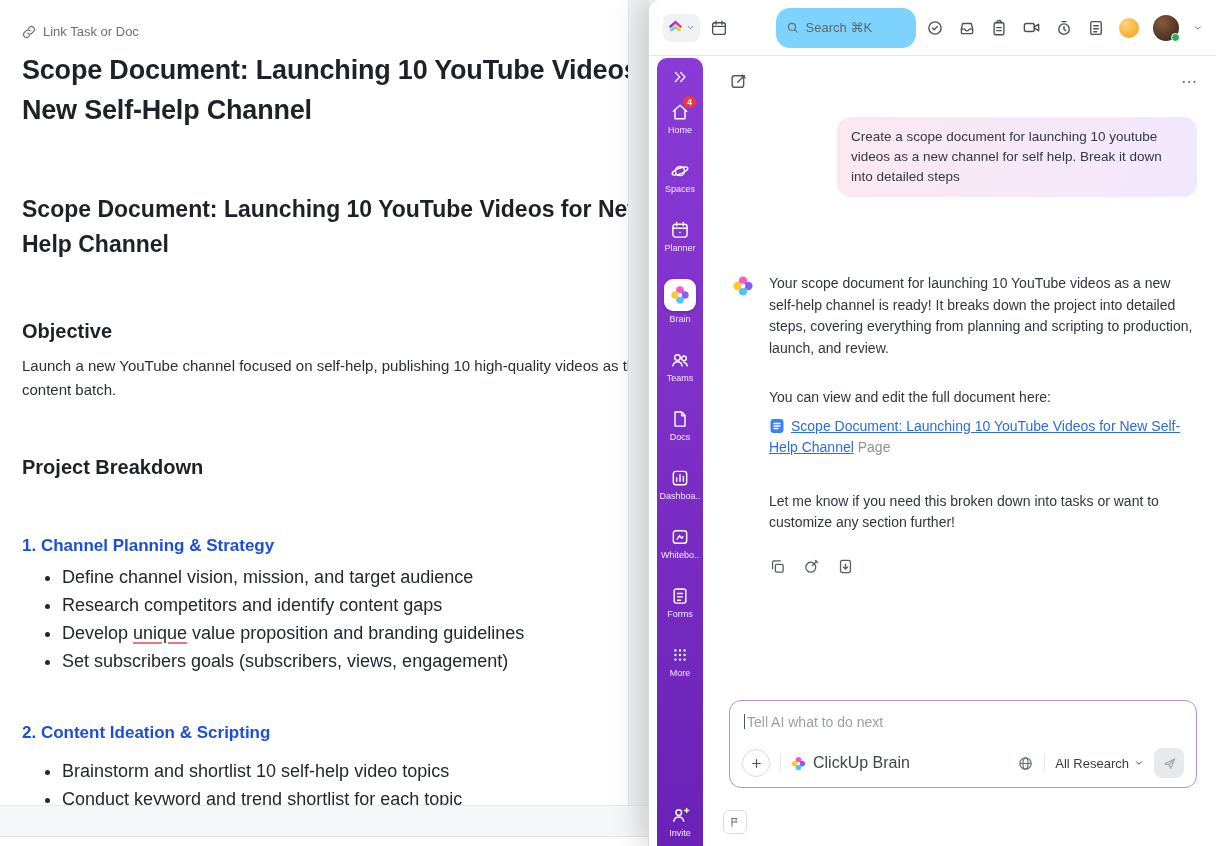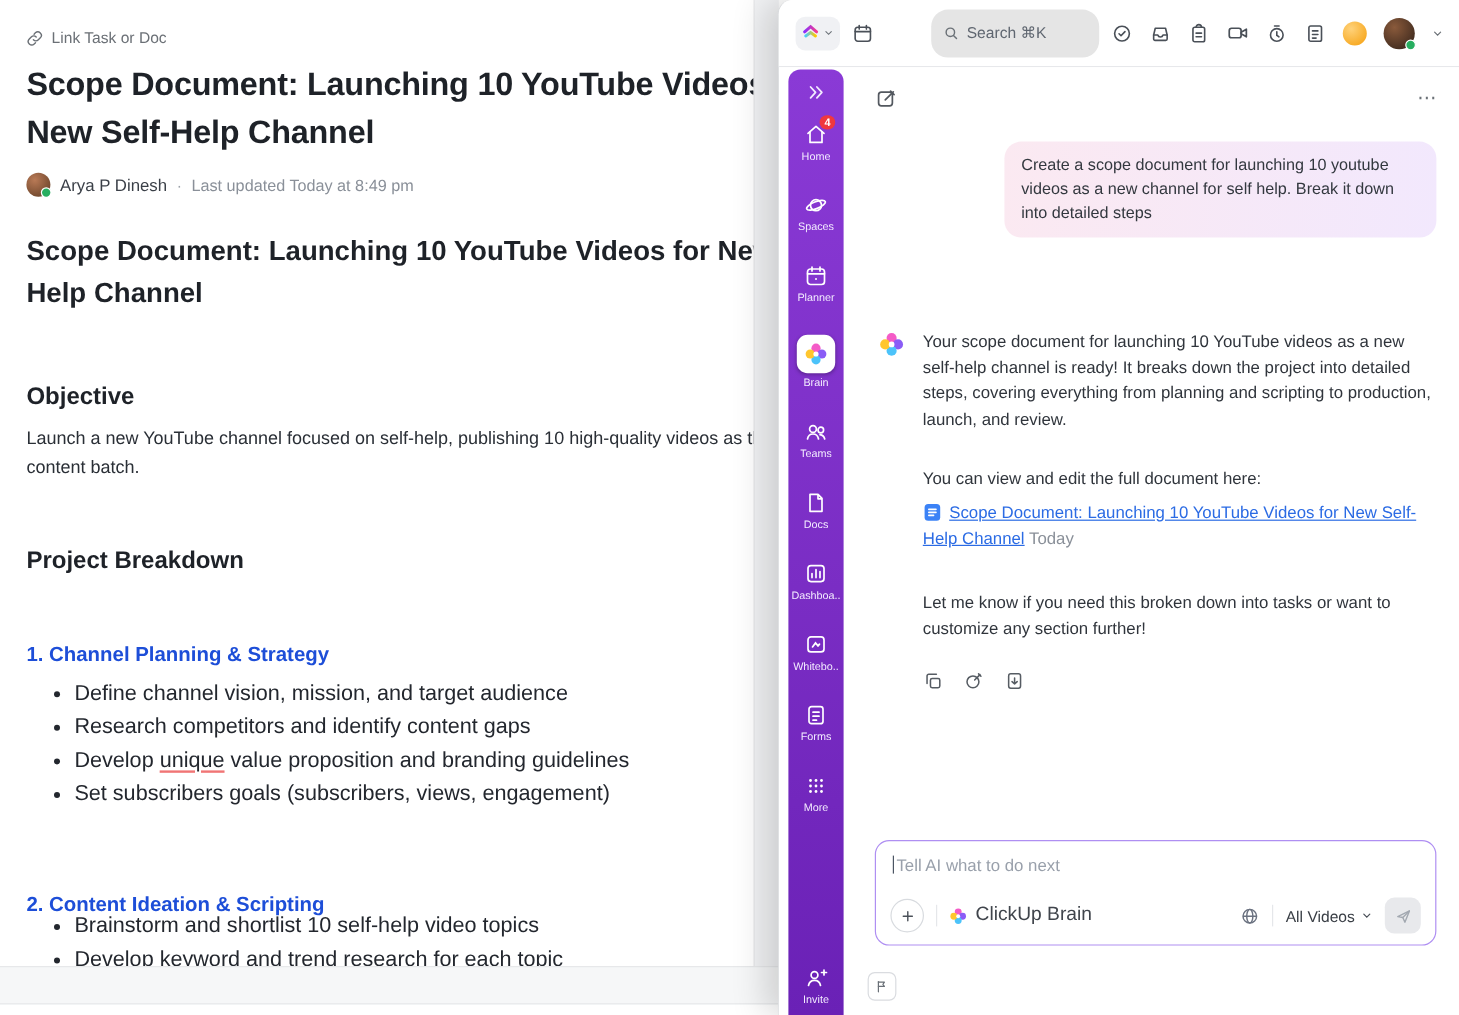--- a/index.html
+++ b/index.html
@@ -21,42 +21,42 @@
   .author-name{font-size:14px;color:#3A3F47;font-weight:500;}
   .sep-dot{color:#9AA0A8;font-size:13px;}
   .updated{font-size:13.5px;color:#8A9099;}
   .body-h1{position:absolute;left:22px;top:192px;width:700px;margin:0;
            font-size:23px;line-height:35px;font-weight:800;color:#1E2228;}
   .h2{position:absolute;left:22px;margin:0;font-size:20px;font-weight:700;color:#1E2228;}
   .h2.objective{top:320px;} .h2.breakdown{top:456px;}
   .para{position:absolute;left:22px;top:354px;width:680px;margin:0;
         font-size:15px;line-height:24px;color:#2A2F36;}
   .h3{position:absolute;left:22px;margin:0;font-size:17px;font-weight:700;color:#1d4ed8;}
-  .h3.s1{top:536px;} .h3.s2{top:744px;text-align:center;}
+  .h3.s1{top:536px;} .h3.s2{top:723px;text-align:center;}
   .blist{position:absolute;left:22px;margin:0;padding-left:40px;width:640px;}
   .blist.l1{top:563px;} .blist.l2{top:757px;}
   .blist li{font-size:18px;line-height:28px;color:#23272E;}
   .misspell{text-decoration:underline;text-decoration-color:#F07575;
             text-decoration-thickness:2px;text-underline-offset:3px;}
   .doc-scroll{position:absolute;left:628px;top:0;width:20px;height:806px;
               background:#F2F3F5;border-left:1px solid #E8E9EB;}
   .doc-footer{position:absolute;left:0;right:0;bottom:9px;height:30px;background:#F6F7F8;
               border-top:1px solid #E7E8EA;border-bottom:1px solid #E7E8EA;z-index:2;}
 
   
   .overlay{position:absolute;left:648px;top:0;width:568px;height:846px;background:#fff;
            border-left:1px solid #D9DBDE;border-radius:12px 0 0 0;
            box-shadow:-10px 0 28px rgba(0,0,0,.16);z-index:5;}
   .topbar{position:absolute;left:0;right:0;top:0;height:56px;display:flex;align-items:center;
           gap:10px;padding:0 14px;box-sizing:border-box;border-bottom:1px solid #E7E8EB;
           background:#fff;border-radius:12px 0 0 0;}
   .logo-btn{display:flex;align-items:center;gap:3px;width:48px;height:28px;justify-content:center;
             background:#F0F1F4;border-radius:8px;cursor:pointer;}
   .tb-icon{color:#4A5058;display:grid;place-items:center;cursor:pointer;}
-  .search-pill{margin-left:38px;width:178px;height:40px;border-radius:14px;background:#e5e5e5;
+  .search-pill{margin-left:38px;width:178px;height:40px;border-radius:14px;background:#7dd3fc;
                display:flex;align-items:center;gap:7px;padding:0 10px;box-sizing:border-box;
                color:#5F6670;font-size:13px;cursor:text;}
   .tb-right{margin-left:auto;display:flex;align-items:center;gap:14px;}
   .wave{width:20px;height:20px;border-radius:50%;
         background:radial-gradient(circle at 35% 30%,#FFD27A,#F59E0B);}
   .avatar-lg{position:relative;width:26px;height:26px;border-radius:50%;
              background:radial-gradient(circle at 35% 30%,#8a5a3b,#2f2018);}
 
   
   .side{position:absolute;left:8px;top:58px;width:46px;bottom:0;
@@ -124,48 +124,40 @@
         <svg width="14" height="14" viewBox="0 0 24 24" fill="none" stroke="currentColor" stroke-width="2" stroke-linecap="round" stroke-linejoin="round">
           <path d="M10 14a5 5 0 0 0 7.07 0l2.83-2.83a5 5 0 0 0-7.07-7.07L11 5.93"></path>
           <path d="M14 10a5 5 0 0 0-7.07 0L4.1 12.83a5 5 0 0 0 7.07 7.07L13 18.07"></path>
         </svg>
       </span>
       <span>Link Task or Doc</span>
     </div>
 
     <h1 class="doc-title">Scope Document: Launching 10 YouTube Videos for New Self-Help Channel</h1>
 
-    <div class="author-row">
-      <span class="avatar-sm">
-          <span class="dot"></span>
-        </span>
-      <span class="author-name">Arya P Dinesh</span>
-      <span class="sep-dot">·</span>
-      <span class="updated">Last updated Today at 8:49 pm</span>
-    </div>
 
     <h2 class="body-h1">Scope Document: Launching 10 YouTube Videos for New Self-Help Channel</h2>
 
     <h3 class="h2 objective">Objective</h3>
     <p class="para">Launch a new YouTube channel focused on self-help, publishing 10 high-quality videos as the initial content batch.</p>
 
     <h3 class="h2 breakdown">Project Breakdown</h3>
 
     <h4 class="h3 s1">1. Channel Planning &amp; Strategy</h4>
     <ul class="blist l1">
       <li>Define channel vision, mission, and target audience</li>
       <li>Research competitors and identify content gaps</li>
       <li><span>Develop </span><span class="misspell">unique</span><span> value proposition and branding guidelines</span></li>
       <li>Set subscribers goals (subscribers, views, engagement)</li>
     </ul>
 
     <h4 class="h3 s2">2. Content Ideation &amp; Scripting</h4>
     <ul class="blist l2">
       <li>Brainstorm and shortlist 10 self-help video topics</li>
-      <li>Develop keyword and trend research for each topic</li>
+      <li>Conduct keyword and trend shortlist for each topic</li>
     </ul>
 
     <div class="doc-scroll"></div>
     <div class="doc-footer"></div>
   </section>
 
   <section class="overlay">
 
     <header class="topbar">
       <div class="logo-btn">
@@ -393,21 +385,21 @@
         </span>
         <div class="ai-body">
           <p class="p1">Your scope document for launching 10 YouTube videos as a new self-help channel is ready! It breaks down the project into detailed steps, covering everything from planning and scripting to production, launch, and review.</p>
           <p class="p2">You can view and edit the full document here:</p>
           <p class="linkline">
             <span class="doc-ic">
               <svg width="16" height="16" viewBox="0 0 16 16">
                   <rect x="1.5" y="1" width="13" height="14" rx="3" fill="#3B82F6"></rect>
                   <path d="M5 5.5h6M5 8h6M5 10.5h4" stroke="#fff" stroke-width="1.3" stroke-linecap="round"></path>
                 </svg>
-            </span><span class="doc-link">Scope Document: Launching 10 YouTube Videos for New Self-Help Channel</span> <span class="link-suffix">Today</span>
+            </span><span class="doc-link">Scope Document: Launching 10 YouTube Videos for New Self-Help Channel</span> <span class="link-suffix">Page</span>
           </p>
           <p class="p3">Let me know if you need this broken down into tasks or want to customize any section further!</p>
           <div class="action-row">
             <span class="act">
               <svg width="17" height="17" viewBox="0 0 24 24" fill="none" stroke="currentColor" stroke-width="1.8" stroke-linecap="round">
                   <rect x="9" y="9" width="11" height="11" rx="2"></rect>
                   <path d="M5 15V6a2 2 0 0 1 2-2h9"></path>
                 </svg>
             </span>
             <span class="act">
@@ -448,21 +440,21 @@
           <div class="comp-right">
             <span style="color:#6B7280;">
               <svg width="17" height="17" viewBox="0 0 24 24" fill="none" stroke="currentColor" stroke-width="1.7">
                   <circle cx="12" cy="12" r="8"></circle>
                   <path d="M4 12h16"></path>
                   <ellipse cx="12" cy="12" rx="3.6" ry="8"></ellipse>
                 </svg>
             </span>
             <span class="vdiv"></span>
             <span class="sources">
-              <span>All Videos</span>
+              <span>All Research</span>
               <svg width="10" height="10" viewBox="0 0 24 24" fill="none" stroke="#4A5058" stroke-width="2.4" stroke-linecap="round">
                   <path d="M6 9l6 6 6-6"></path>
                 </svg>
             </span>
             <span class="send-btn">
               <svg width="15" height="15" viewBox="0 0 24 24" fill="none" stroke="currentColor" stroke-width="1.9" stroke-linecap="round" stroke-linejoin="round">
                   <path d="M4.5 12.5 20 5l-6 15-2.8-6.2z"></path>
                   <path d="M20 5 11.2 13.8"></path>
                 </svg>
             </span>

